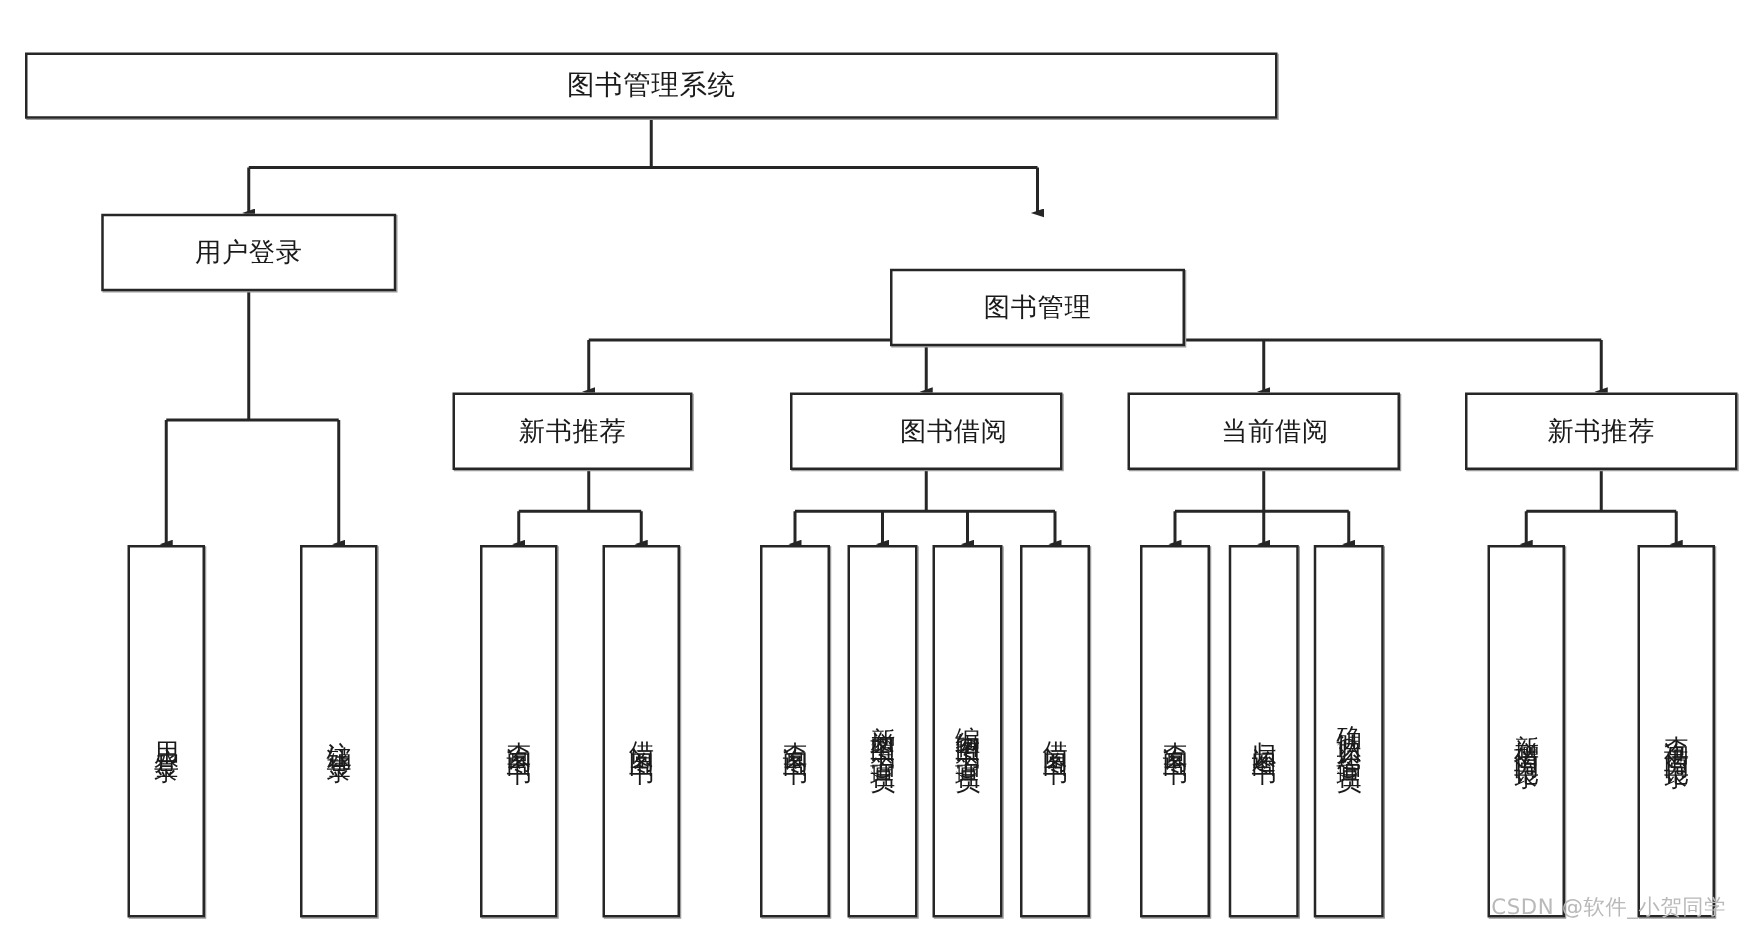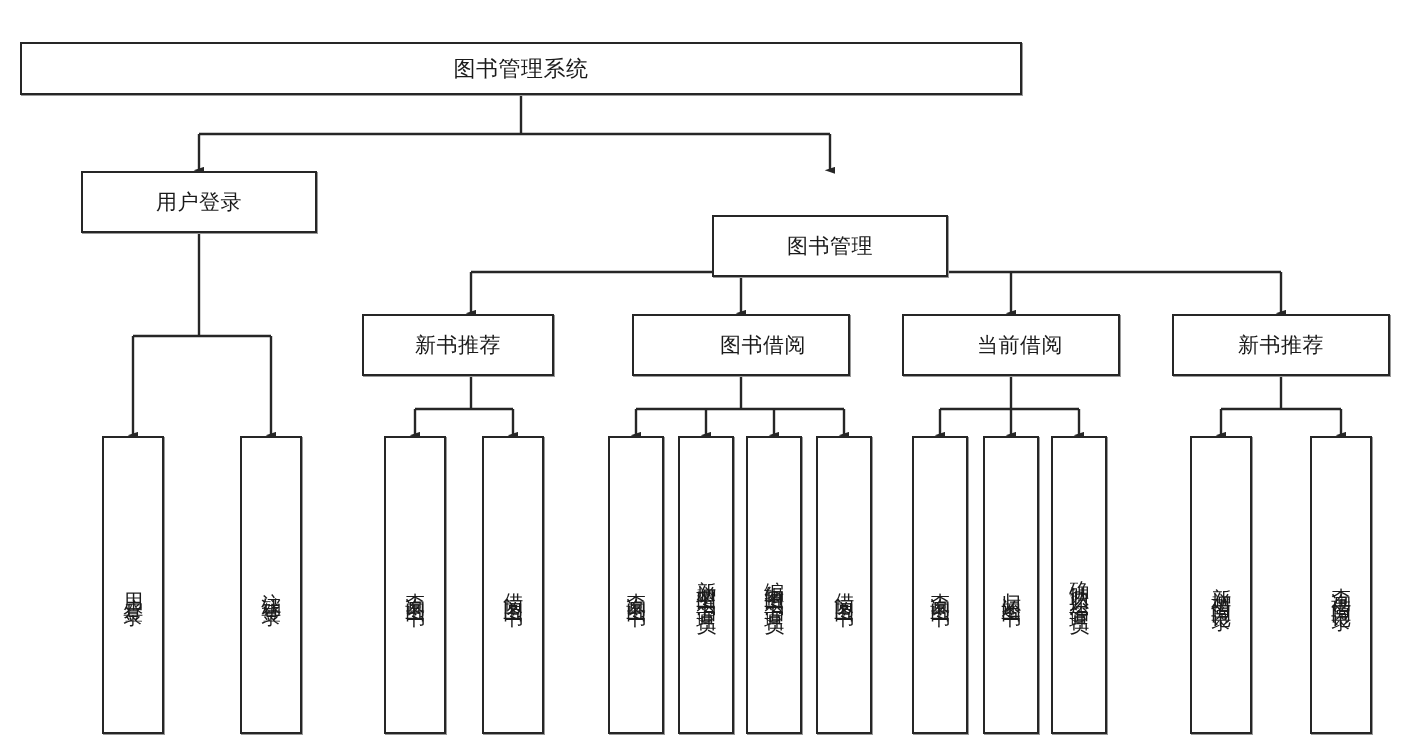--- a/index.html
+++ b/index.html
@@ -170,13 +170,14 @@
       <div class="node-box vertical" style="left: 1051px; top: 436px; width: 56px; height: 298px;">
         <div class="node-label">确认归还（管理员）</div>
       </div>
       <div class="node-box vertical" style="left: 1190px; top: 436px; width: 62px; height: 298px;">
         <div class="node-label">新增借阅记录</div>
       </div>
       <div class="node-box vertical" style="left: 1310px; top: 436px; width: 62px; height: 298px;">
         <div class="node-label">查询借阅记录</div>
       </div>
     </div>
+  <div class="watermark">CSDN @软件_小贺同学</div>
 </div>
 
 </body></html>

